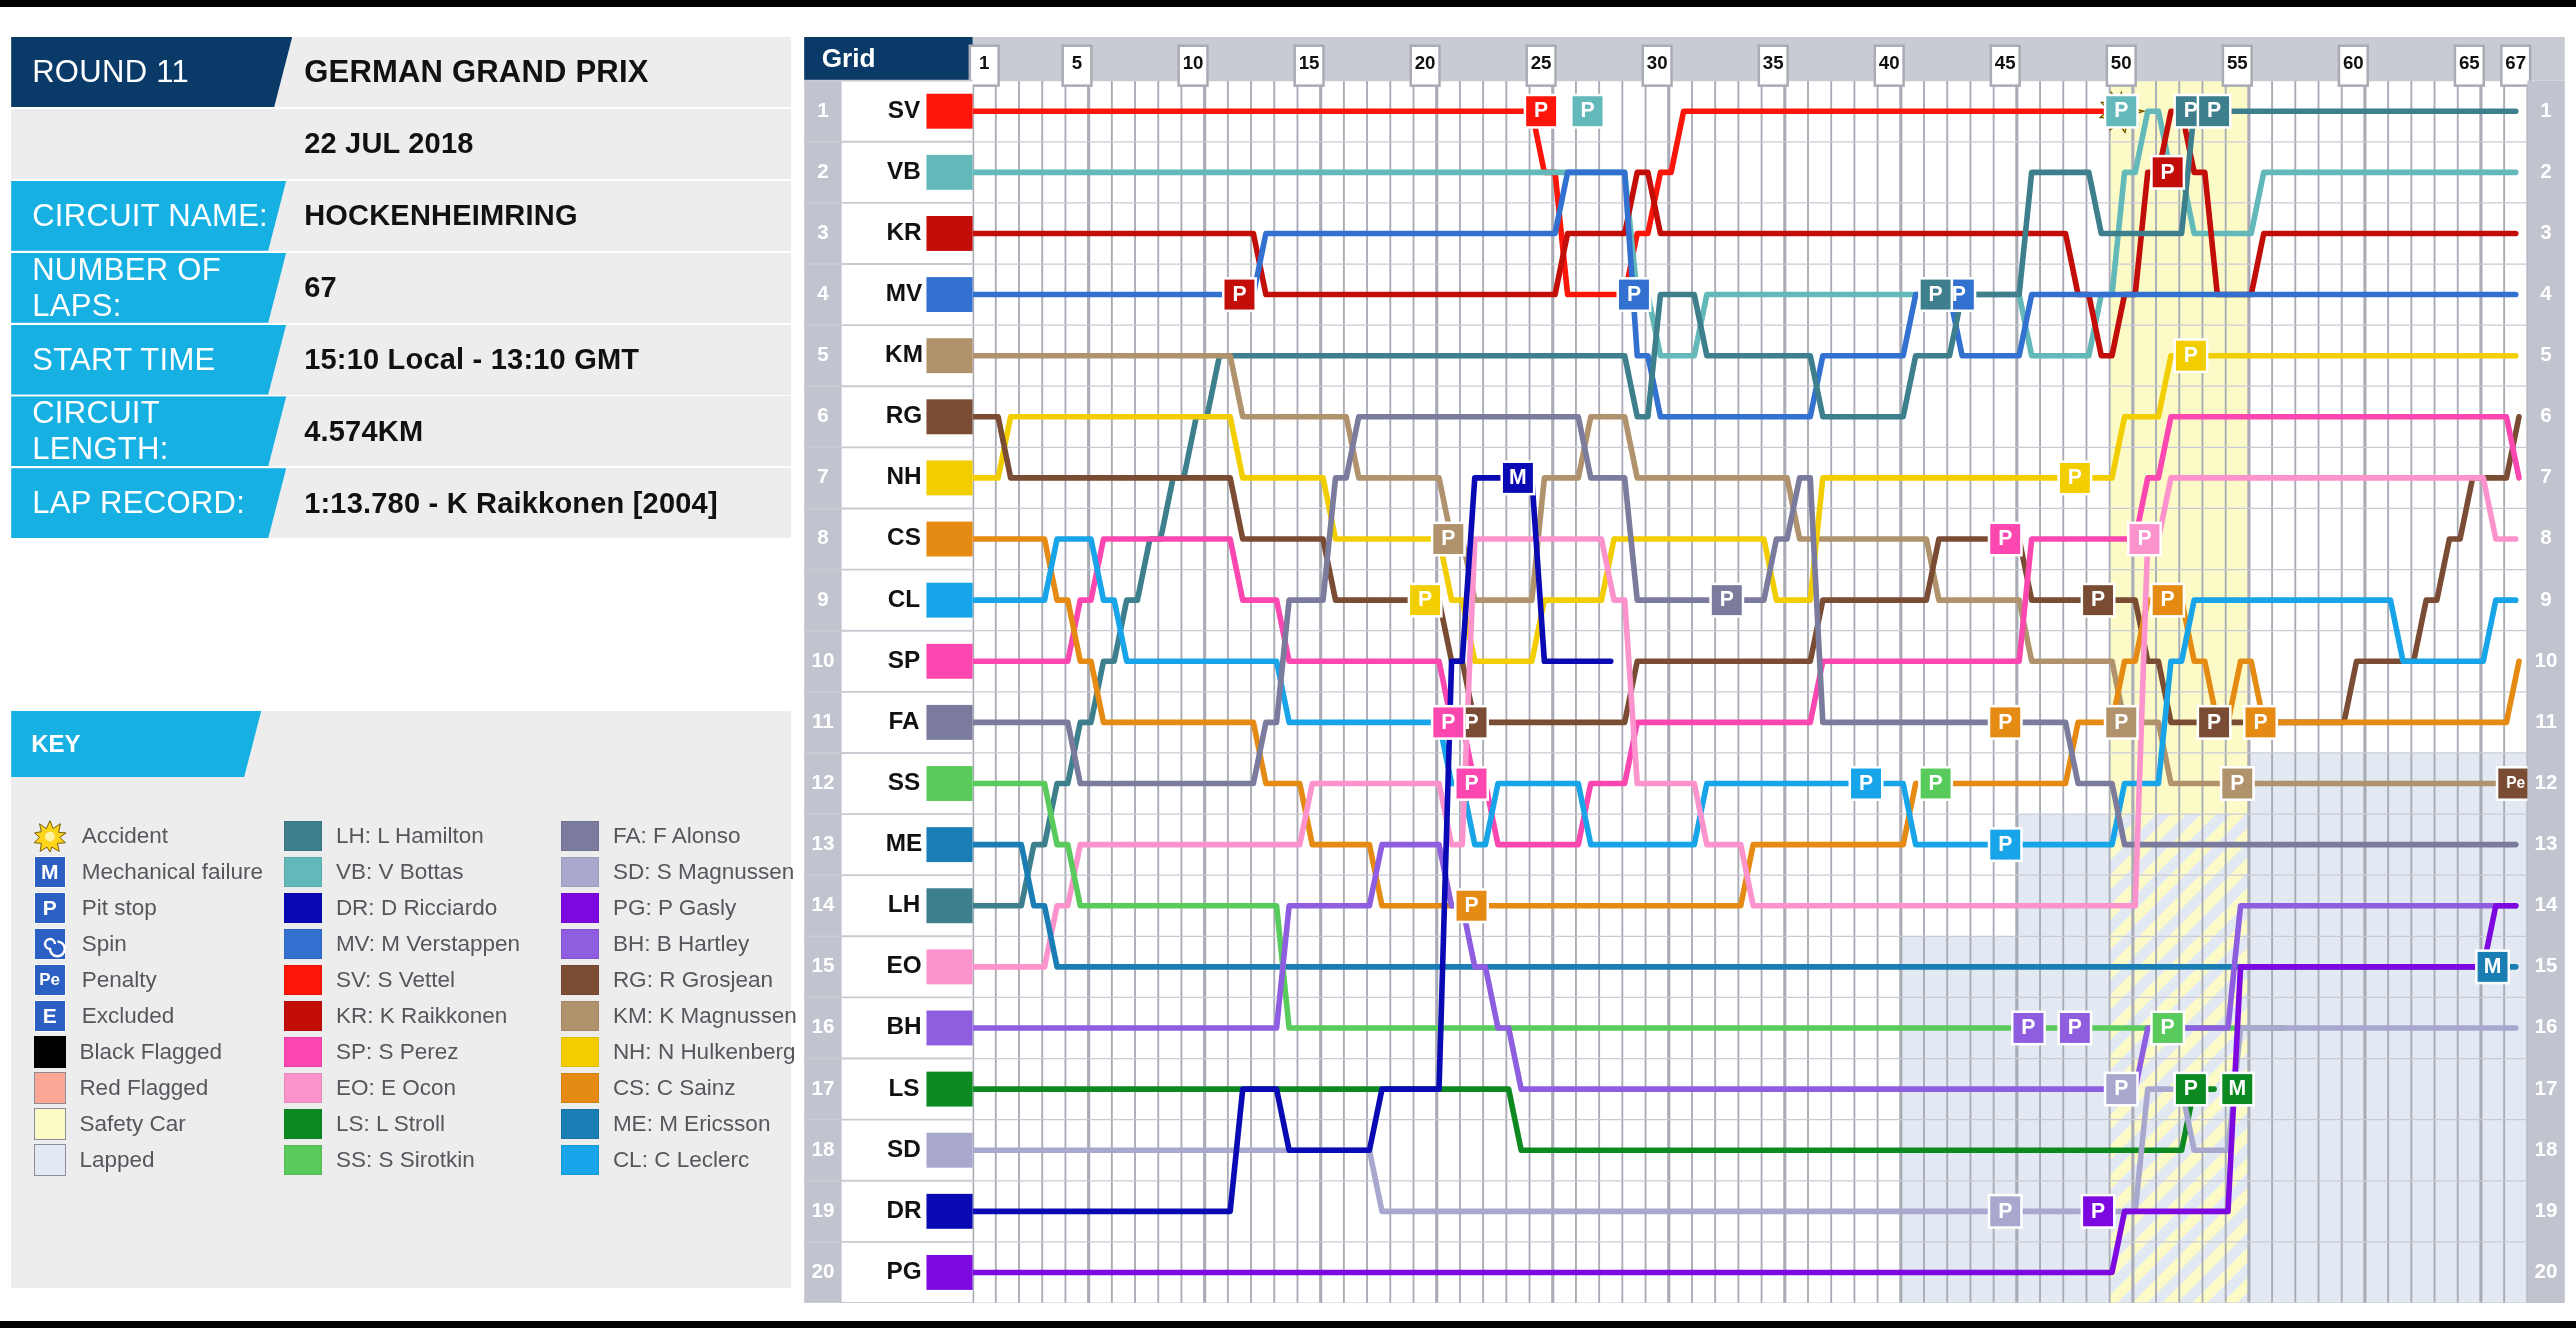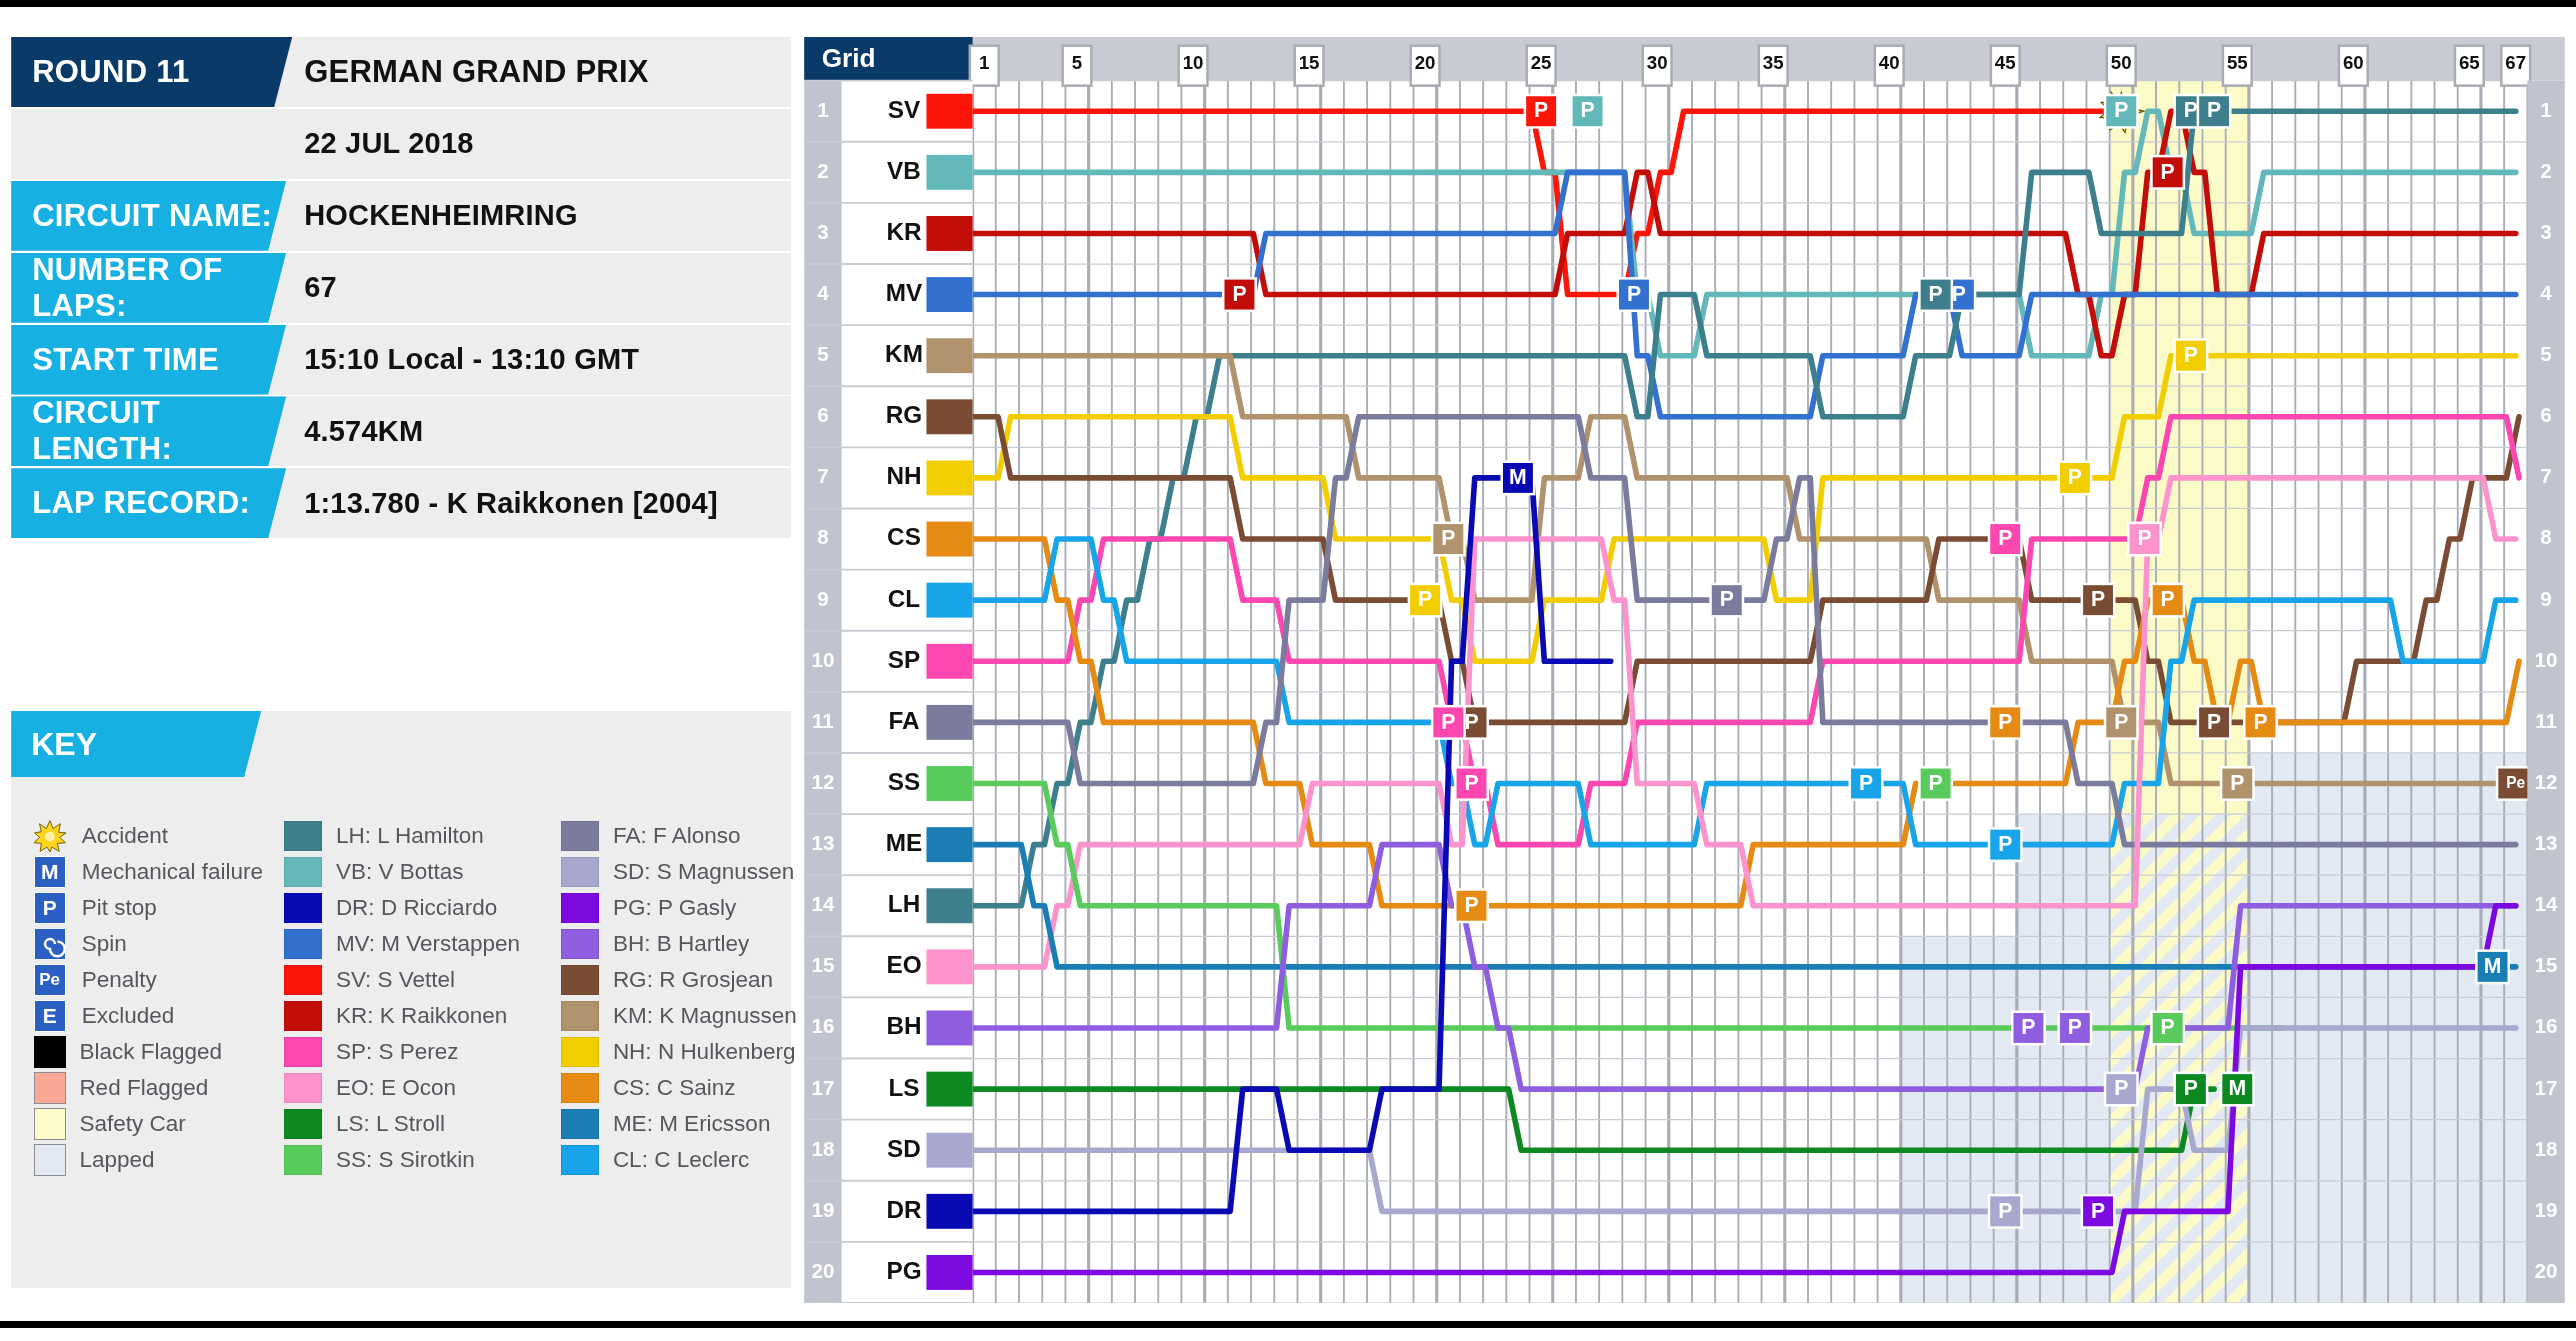--- a/index.html
+++ b/index.html
@@ -9,35 +9,35 @@
   .page-rule{position:absolute;left:0;width:2576px;height:6.9px;background:#000000;}
   .page-rule.top{top:0;}
   .page-rule.bottom{top:1321px;}
 
   
   #info-panel{position:absolute;left:11.2px;top:37px;width:780px;}
   .info-row{position:relative;height:70px;margin-bottom:1.9px;background:#ededee;}
   .info-row .tag{position:absolute;left:0;top:0;height:70px;width:275px;
         background:#16b0e3;color:#fff;display:flex;align-items:center;
         padding-left:21px;box-sizing:border-box;
-        font-size:31px;font-weight:bold;letter-spacing:0.3px;
+        font-size:31px;font-weight:normal;letter-spacing:0.3px;
         font-stretch:condensed;
         clip-path:polygon(0 0, 275px 0, 257px 70px, 0 70px);}
   .info-row.round .tag{background:#0a3a68;width:281px;
         clip-path:polygon(0 0, 281px 0, 263px 70px, 0 70px);}
   .info-row .val{position:absolute;left:293px;top:0;height:70px;
         display:flex;align-items:center;color:#111;font-size:29px;
         font-stretch:condensed;letter-spacing:0.2px;font-weight:bold;}
   .info-row.round .val{font-size:31px;font-weight:bold;}
 
   
   #key-panel{position:absolute;left:11.2px;top:711px;width:780px;height:577px;background:#ededee;}
   #key-head{position:absolute;left:0;top:0;width:250px;height:66px;background:#16b0e3;
         clip-path:polygon(0 0, 250px 0, 233px 66px, 0 66px);
-        color:#fff;font-size:32px;font-weight:bold;font-stretch:condensed;
+        color:#fff;font-size:24px;font-weight:bold;font-stretch:condensed;
         display:flex;align-items:center;padding-left:20px;box-sizing:border-box;}
   .key-col{position:absolute;top:107px;}
   #key-col-events{left:22.5px;width:275px;}
   #key-col-drivers-a{left:273px;width:268px;}
   #key-col-drivers-b{left:550px;width:262px;}
   .key-item{height:36px;display:flex;align-items:center;}
   .key-sw{width:36px;height:27.5px;margin-right:13.7px;flex:0 0 auto;border:0.6px solid rgba(0,0,0,.08);}
   .key-sw.outline{border:1.2px solid #8d8d96;box-sizing:border-box;}
   .key-lbl{font-size:22.5px;color:#55575c;font-stretch:condensed;white-space:nowrap;}
   .ev-badge{width:32px;height:32px;margin-right:16px;flex:0 0 auto;display:flex;

